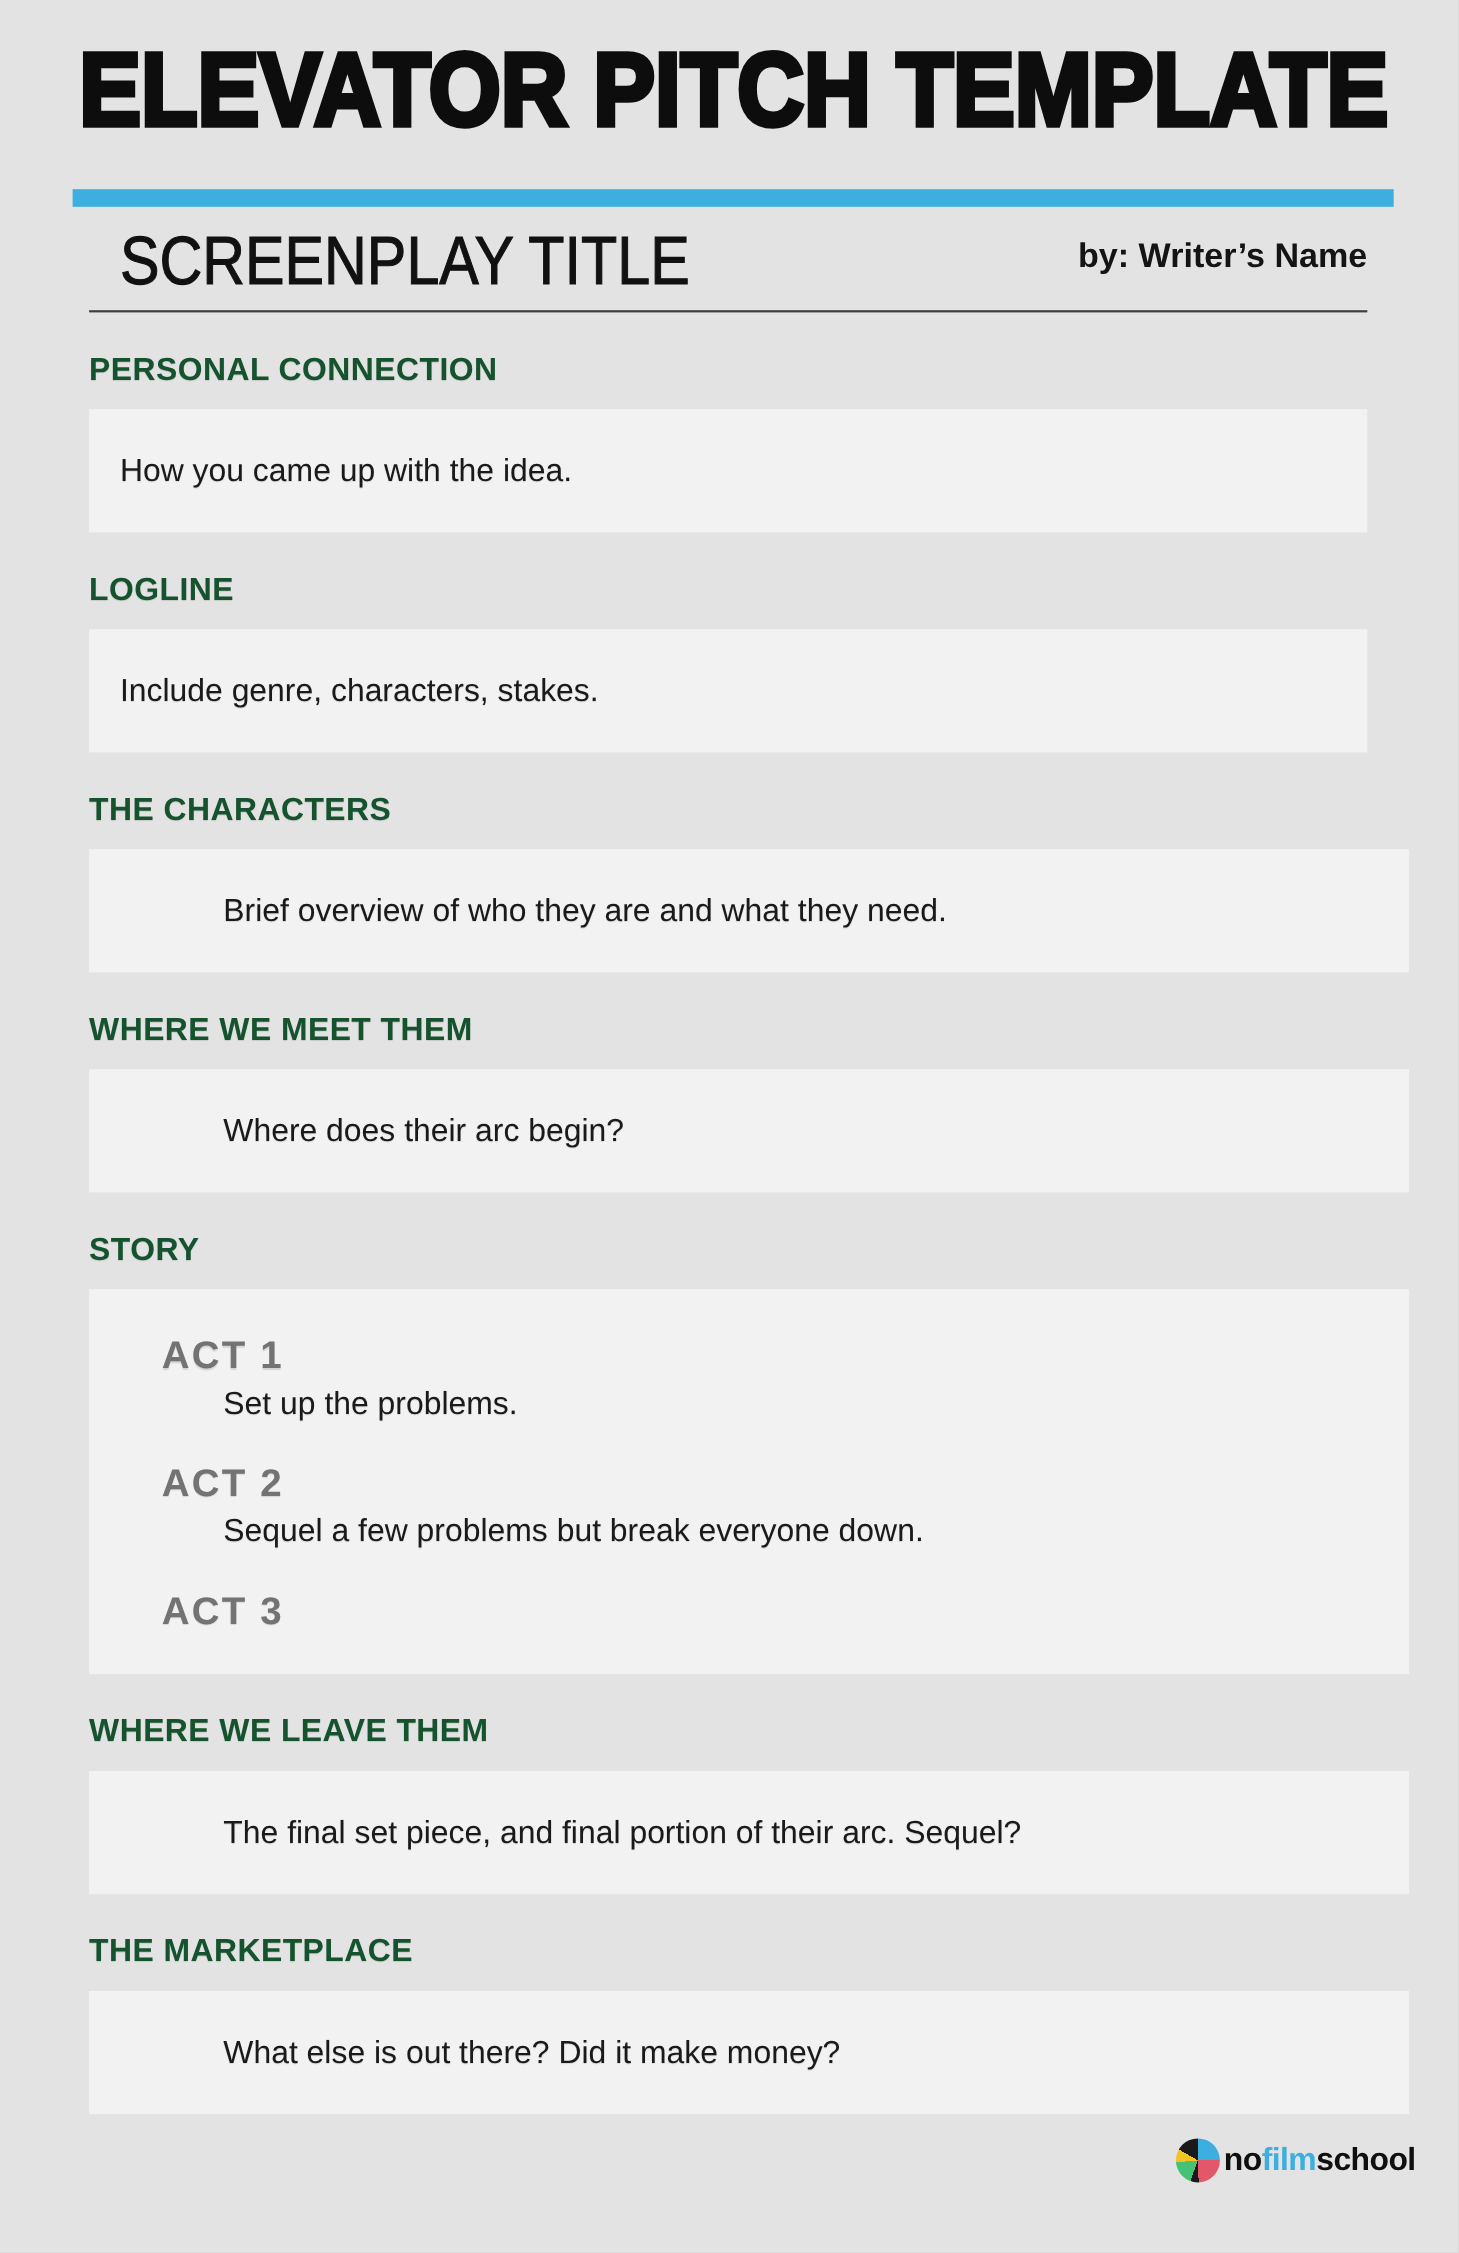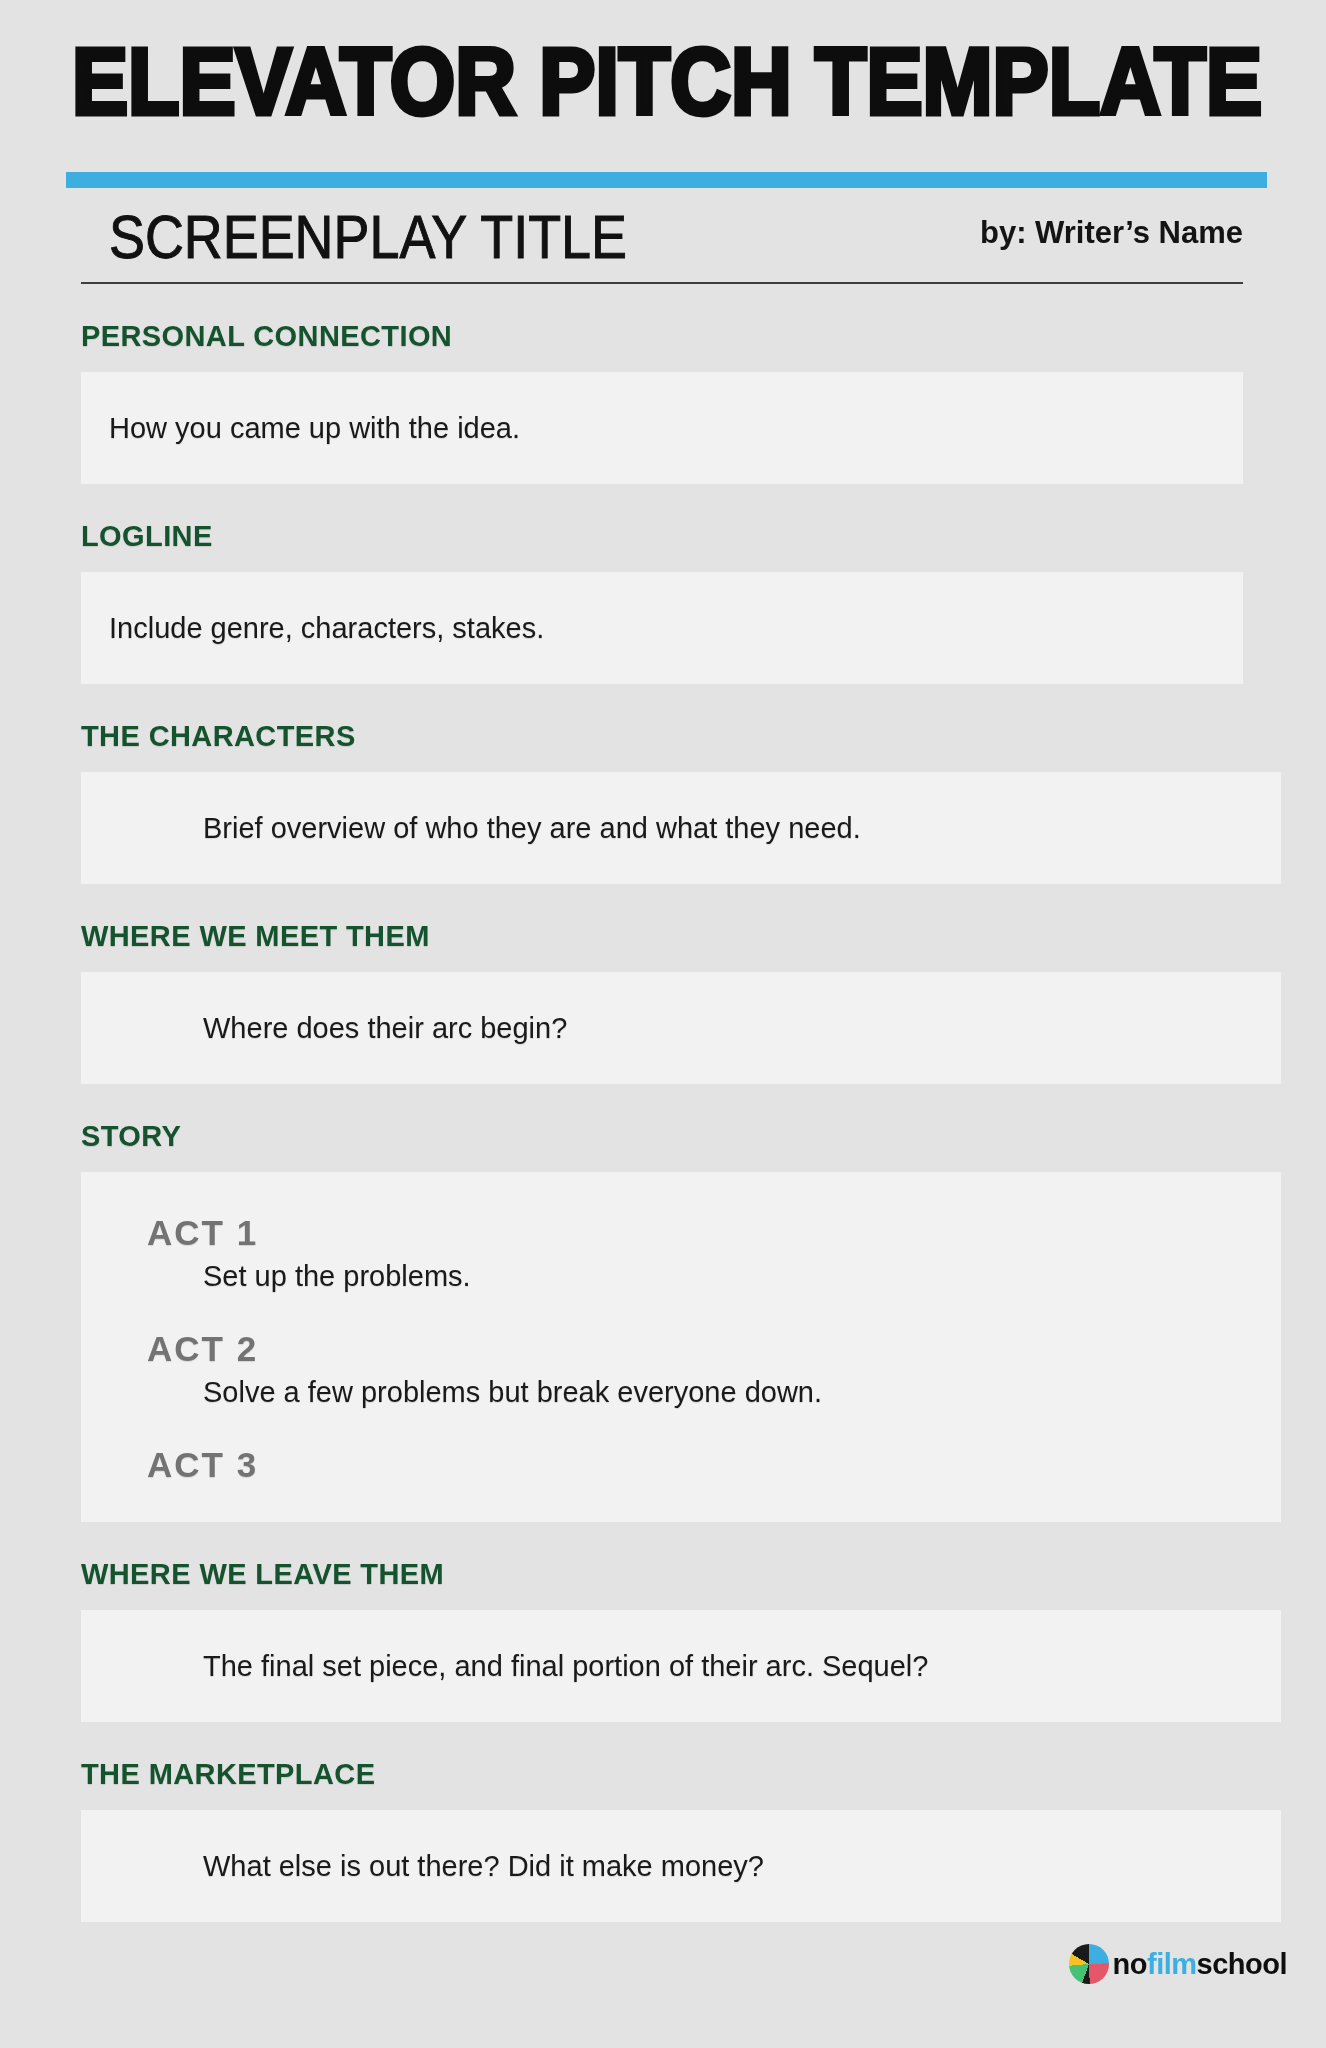--- a/index.html
+++ b/index.html
@@ -143,21 +143,21 @@
 
   <div class="section">
     <div class="section-label">STORY</div>
     <div class="story-box">
       <div class="act-group">
         <div class="act-name">ACT 1</div>
         <div class="act-hint">Set up the problems.</div>
       </div>
       <div class="act-group">
         <div class="act-name">ACT 2</div>
-        <div class="act-hint">Solve a few problems but break everyone down.</div>
+        <div class="act-hint">Sequel a few problems but break everyone down.</div>
       </div>
       <div class="act-group">
         <div class="act-name">ACT 3</div>
       </div>
     </div>
   </div>
 
   <div class="section">
     <div class="section-label">WHERE WE LEAVE THEM</div>
     <div class="hint-box">

